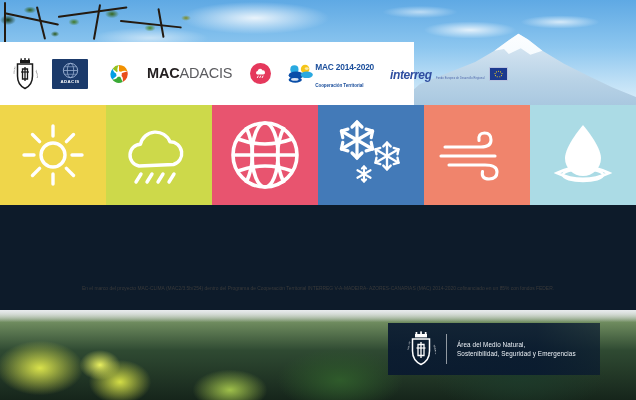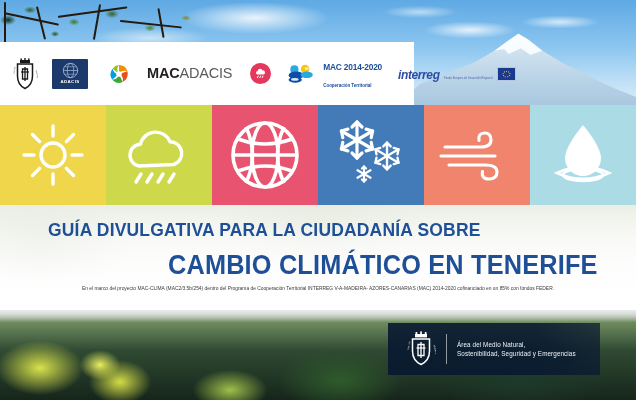--- a/index.html
+++ b/index.html
@@ -77,21 +77,21 @@
   .macclima-mark{width:22px;height:22px;}
   .macclima-txt{font-size:14.5px;letter-spacing:-.2px;line-height:1;white-space:nowrap;}
   .macclima-txt b{font-weight:bold;color:#231f20;margin-left:12px;}
   .macclima-txt i{font-style:normal;color:#5b5b5f;font-weight:normal;}
 
   .rosette{
     width:21px;height:21px;border-radius:50%;background:#e5385c;
     margin-left:18px;display:flex;align-items:center;justify-content:center;
   }
 
-  .mac2020{margin-left:16px;display:flex;align-items:center;gap:8px;}
+  .mac2020{margin-left:16px;display:flex;align-items:center;gap:0;}
   .mac2020-mark{width:28px;height:20px;}
   .mac2020-txt{line-height:1.05;}
   .mac2020-txt .t1{font-size:8.4px;font-weight:bold;color:#1c4f9c;letter-spacing:-.2px;white-space:nowrap;}
   .mac2020-txt .t2{font-size:4.6px;font-weight:bold;color:#1c4f9c;letter-spacing:-.1px;white-space:nowrap;}
 
   .interreg{margin-left:16px;display:flex;align-items:center;gap:4px;}
   .interreg-txt{line-height:1;}
   .interreg-txt .w{font-size:12px;font-weight:bold;color:#2f4da0;letter-spacing:-.4px;font-style:italic;margin-top:36px;}
   .interreg-txt .sub{font-size:2.6px;color:#4a63a8;letter-spacing:.1px;margin-top:2px;white-space:nowrap;}
   .eu-flag{
@@ -359,26 +359,20 @@
 
     <div class="icon-cell" style="background:#abdbe5">
       <svg width="64" height="68" viewBox="0 0 64 68">
         <path d="M32 4 C32 4 50 25 50 37 A18 18 0 0 1 14 37 C14 25 32 4 32 4 Z" fill="#ffffff"></path>
         <path d="M6 52 Q32 40 58 52 Q32 64 6 52 Z" fill="none" stroke="#fff" stroke-width="2.8"></path>
         <ellipse cx="32" cy="54" rx="20" ry="6" fill="none" stroke="#fff" stroke-width="2.4"></ellipse>
       </svg>
     </div>
   </div>
 
-  <div class="title-band">
-    <div class="title-inner">
-      <div class="t-line1">GUÍA DIVULGATIVA PARA LA CIUDADANÍA SOBRE</div>
-      <div class="t-line2">CAMBIO CLIMÁTICO EN TENERIFE</div>
-    </div>
-  </div>
   <div class="fineprint">En el marco del proyecto MAC-CLIMA (MAC2/3.5b/254) dentro del Programa de Cooperación Territorial INTERREG V-A-MADEIRA- AZORES-CANARIAS (MAC) 2014-2020 cofinanciado en un 85% con fondos FEDER.</div>
 
   <div class="photo-bottom">
     <div class="haze"></div>
   </div>
 
   <div class="cabildo">
     <svg class="crest-lg" viewBox="0 0 30 36">
       <rect x="9" y="3" width="12" height="3.4" fill="#fff"></rect>
       <rect x="9.6" y="1" width="1.7" height="2.4" fill="#fff"></rect>

